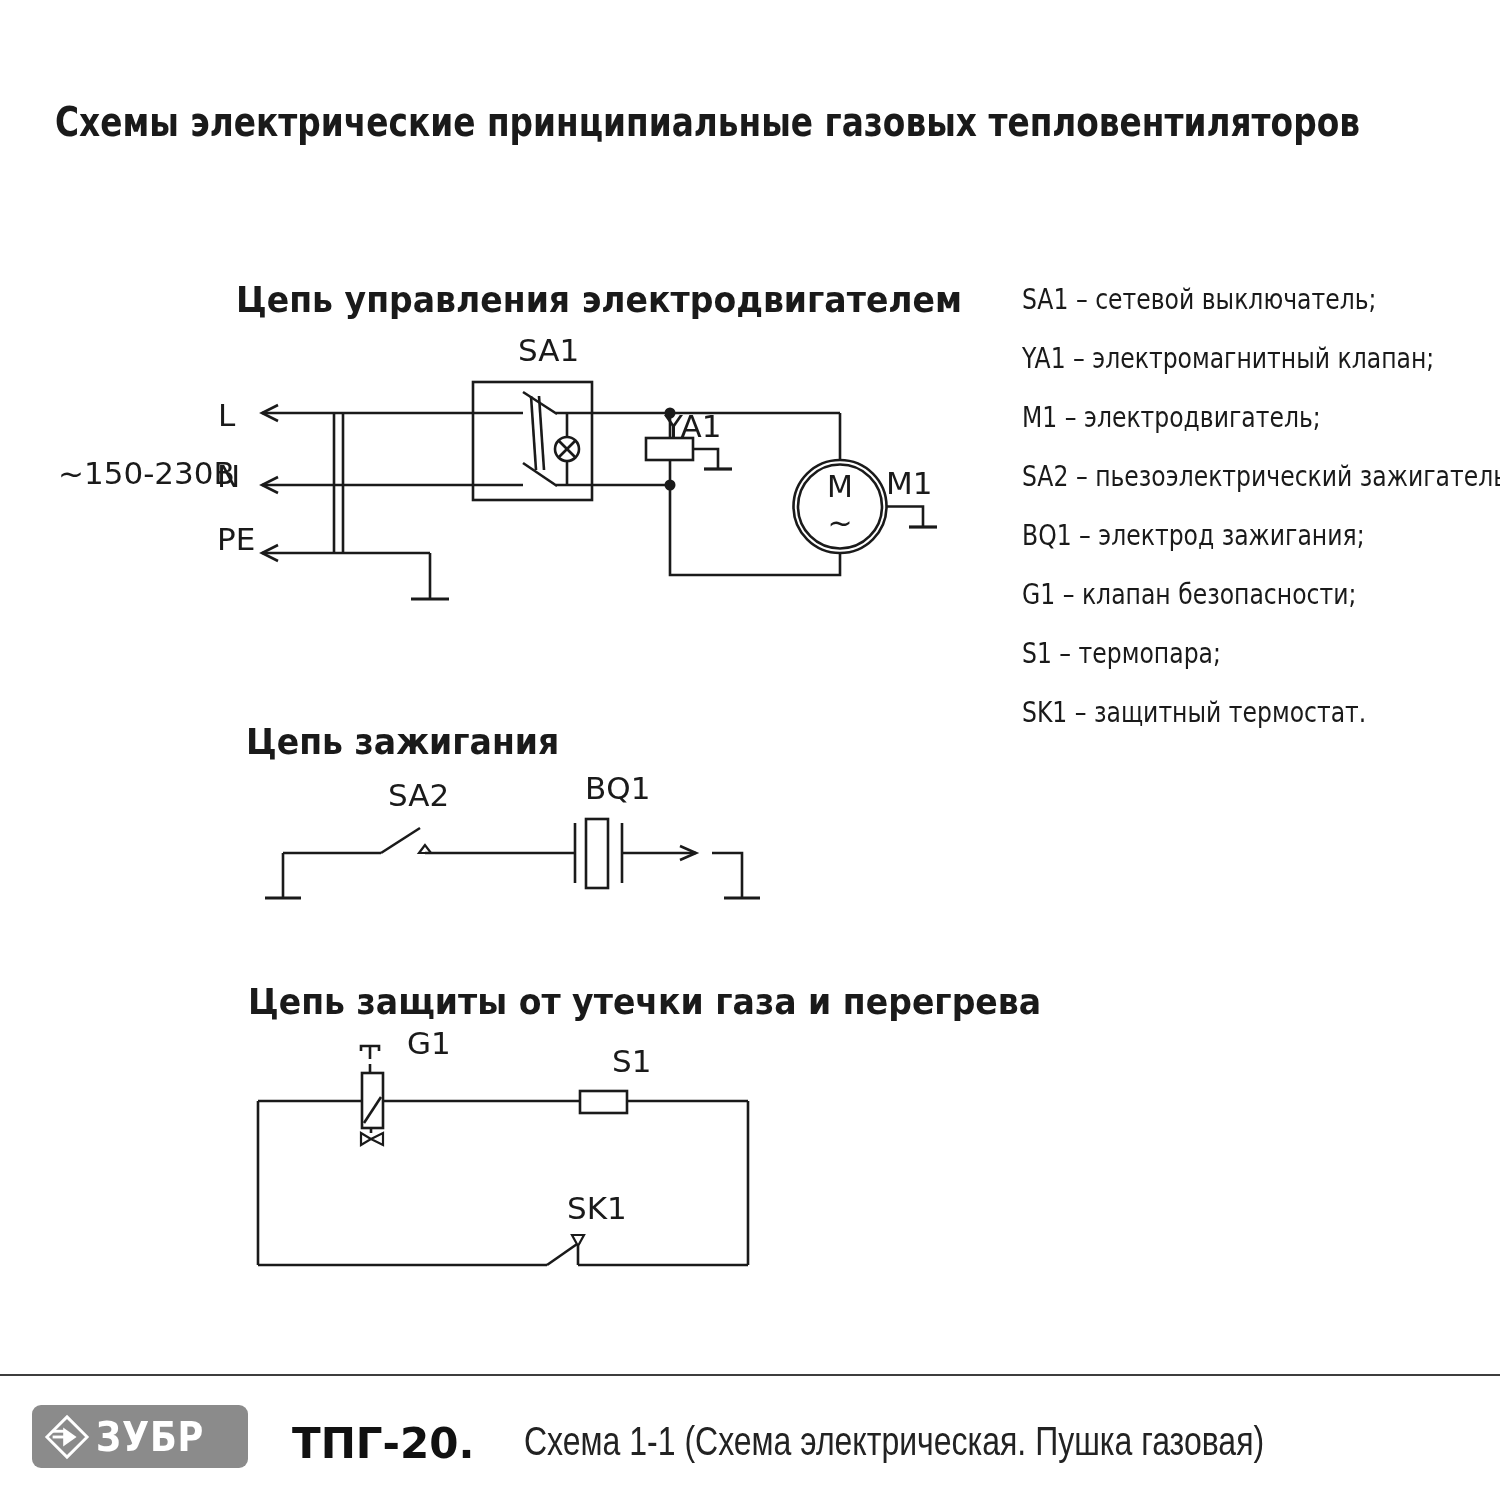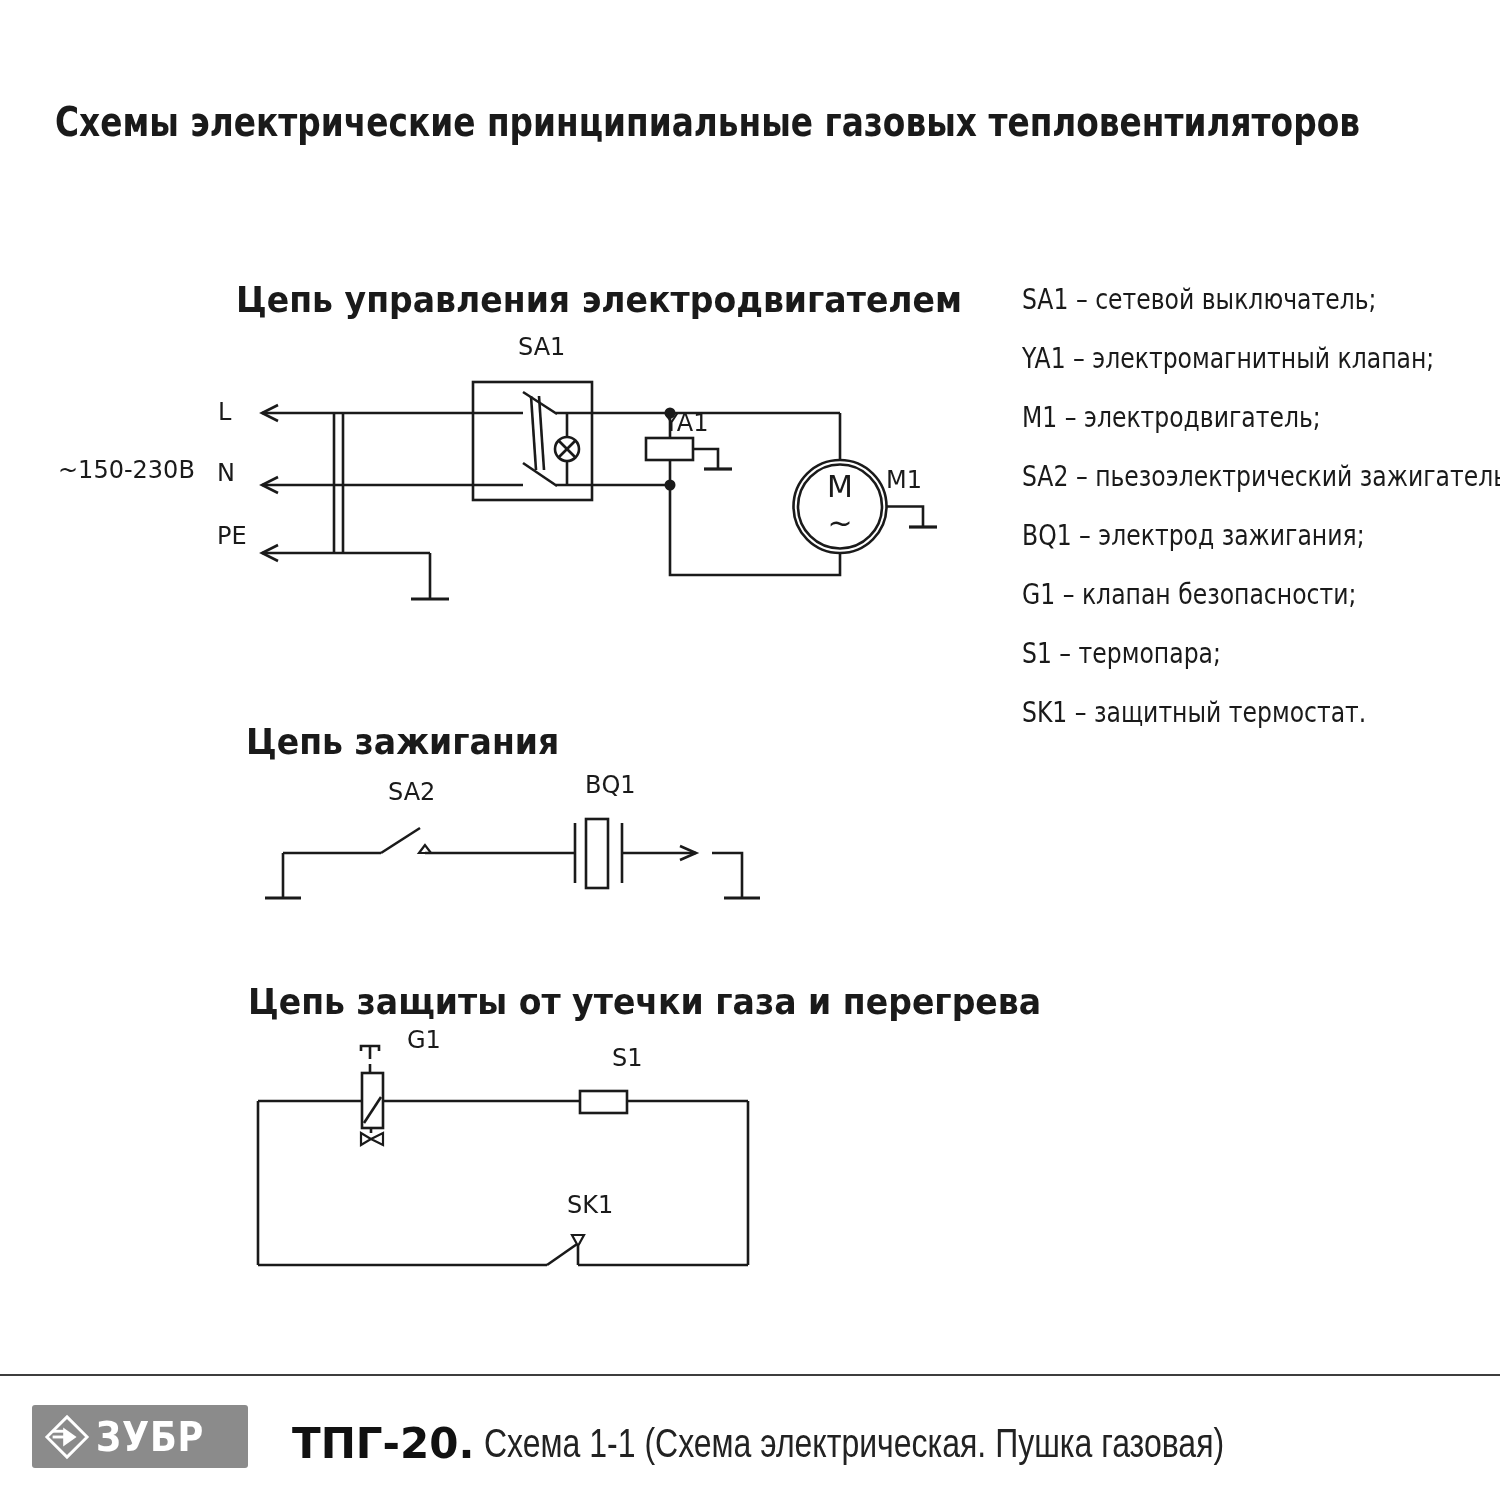--- a/index.html
+++ b/index.html
@@ -1,32 +1,32 @@
 <!DOCTYPE html>
 <html><head>
 <meta charset="utf-8">
 <style>
   html,body{margin:0;padding:0;background:#ffffff;}
   body{width:1500px;height:1500px;position:relative;overflow:hidden;
        font-family:"DejaVu Sans",sans-serif;color:#1a1a1a;}
   .abs{position:absolute;white-space:nowrap;line-height:1;}
   .title-main{font-size:40px;font-weight:bold;transform:scaleX(0.82);transform-origin:0 0;}
   .section-title{font-size:36px;font-weight:bold;transform:scaleX(0.92);transform-origin:0 0;}
-  .comp-label{font-size:24px;}
+  .comp-label{font-size:31px;}
   .motor-letter{font-size:30px;width:60px;text-align:center;}
   .legend{position:absolute;left:1022px;top:286px;}
   .legend-row{font-size:28px;line-height:1;margin-bottom:31px;white-space:nowrap;
               transform:scaleX(0.84);transform-origin:0 0;}
   svg.diagram{position:absolute;left:0;top:0;}
   .separator{position:absolute;left:0;top:1374px;width:1500px;height:2px;background:#3d3d3d;}
   .logo{position:absolute;left:32px;top:1405px;width:216px;height:63px;background:#8b8b8b;
-        border-radius:3px;display:flex;align-items:center;padding-left:12px;box-sizing:border-box;}
+        border-radius:9px;display:flex;align-items:center;padding-left:12px;box-sizing:border-box;}
   .brand{color:#ffffff;font-weight:bold;font-size:40px;letter-spacing:1px;
          transform:scaleX(0.88);transform-origin:0 50%;margin-left:6px;}
-  .footer-text{position:absolute;left:292px;top:1419px;display:flex;align-items:center;}
+  .footer-text{position:absolute;left:292px;top:1419px;display:flex;align-items:flex-start;gap:40px;}
   .model{font-size:42px;font-weight:bold;color:#111;}
   .caption{font-size:40px;color:#222;margin-left:10px;transform:scaleX(0.80);
            transform-origin:0 100%;font-family:"Liberation Sans",sans-serif;}
 </style>
 </head>
 <body>
 
 <div class="abs title-main" style="left:55px;top:102px">Схемы электрические принципиальные газовых тепловентиляторов</div>
 
 <div class="abs section-title" style="left:236px;top:282px">Цепь управления электродвигателем</div>

